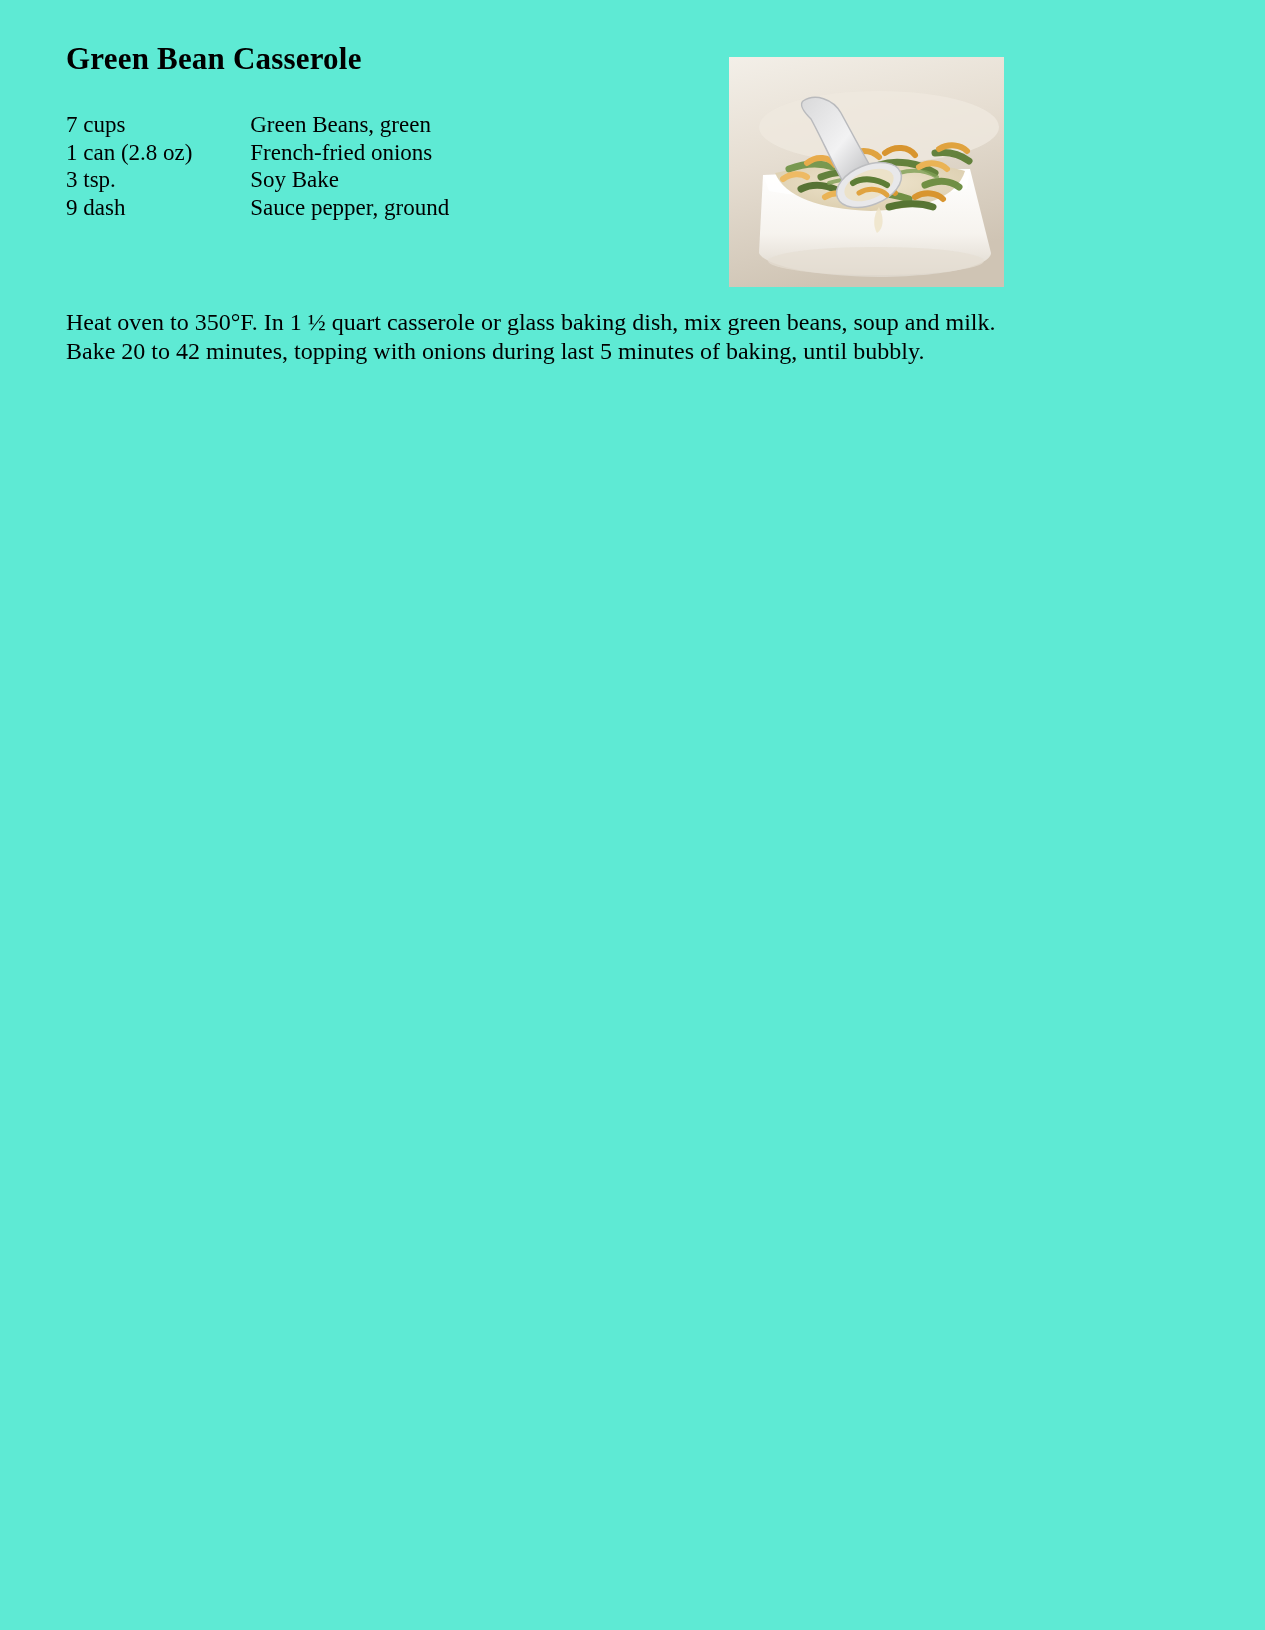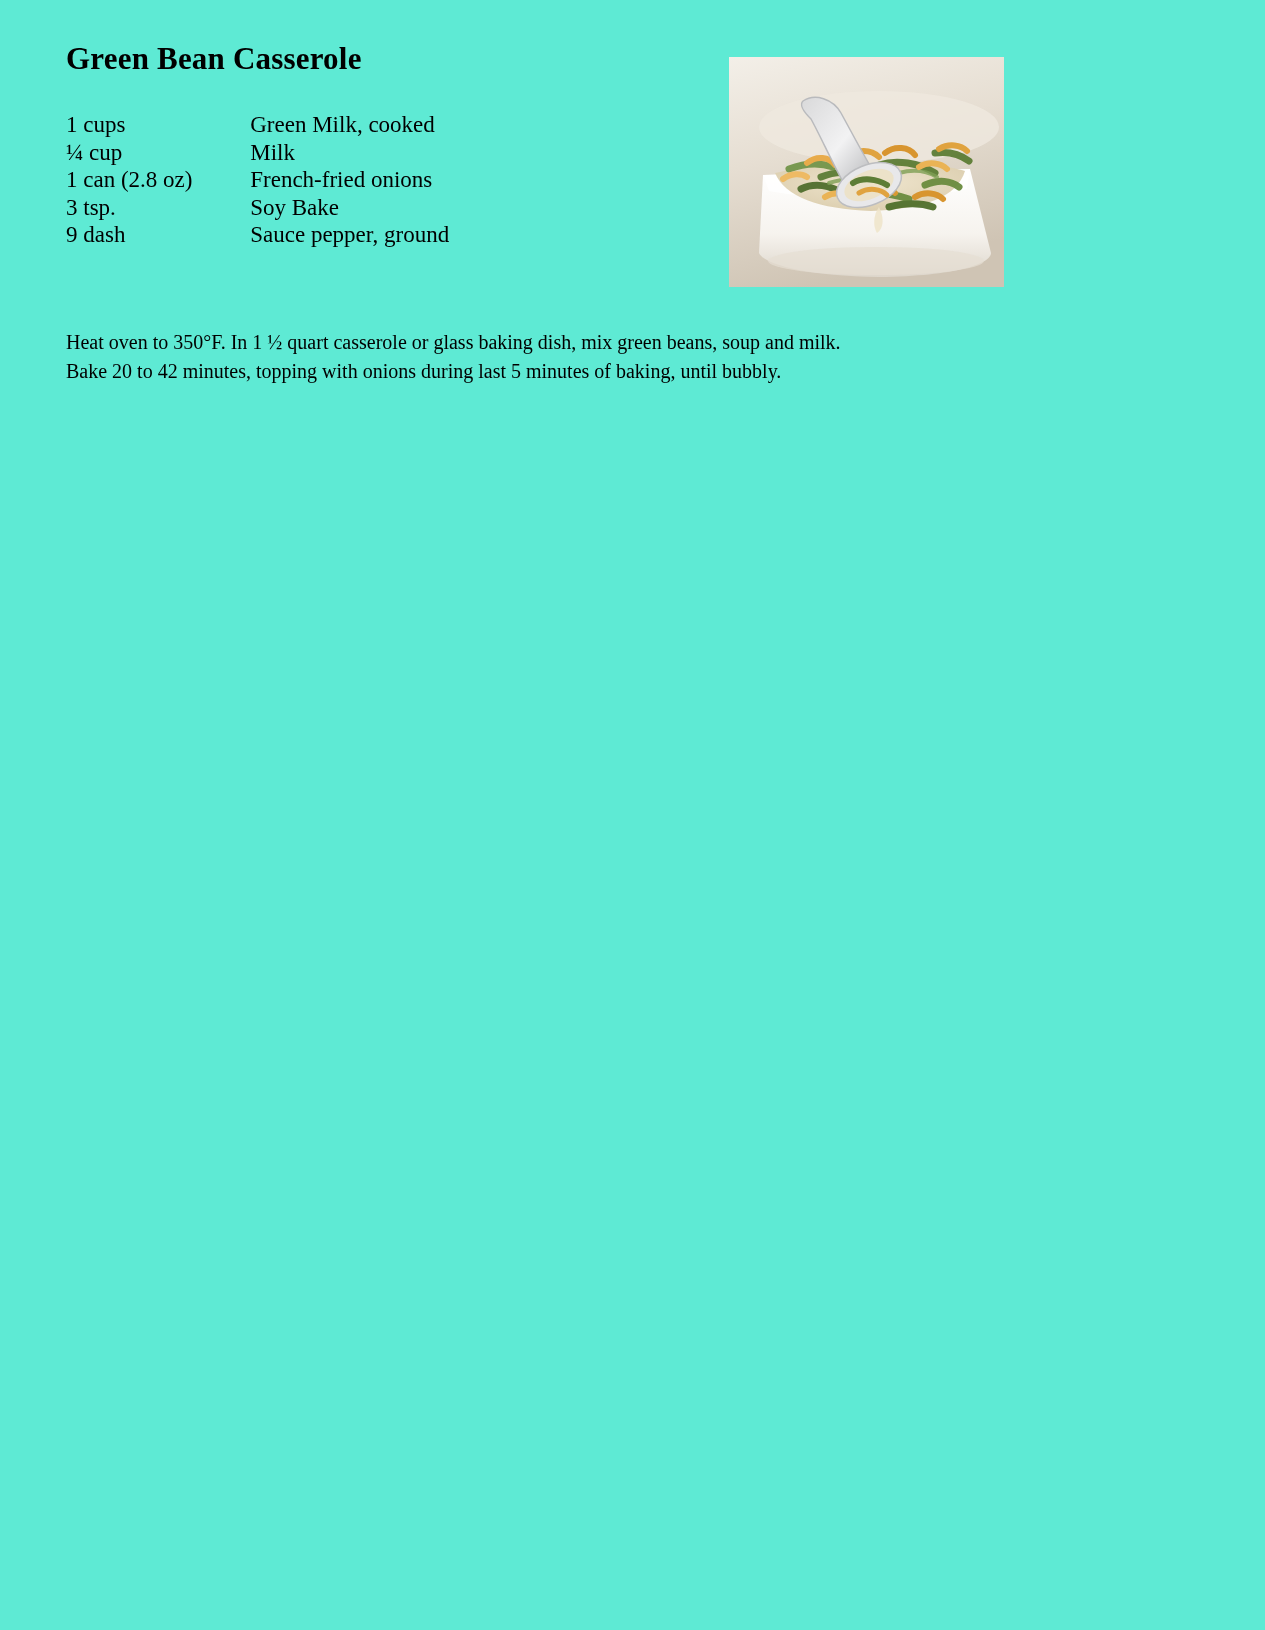--- a/index.html
+++ b/index.html
@@ -52,23 +52,23 @@
   }
   .col-qty {
     width: 182px;
   }
   .col-item {
     width: 470px;
   }
   .instructions {
     position: absolute;
     left: 0;
-    top: 288px;
+    top: 268px;
     width: 1100px;
-    font-size: 20px;
+    font-size: 24px;
     line-height: 29px;
   }
   .photo {
     position: absolute;
     left: 663px;
     top: 17px;
     width: 275px;
     height: 230px;
     overflow: hidden;
     background: #efe9e0;
@@ -81,26 +81,22 @@
 <body>
 
 <div class="page">
   <div class="content">
 
     <h1 class="recipe-title">Green Bean Casserole</h1>
 
     <table class="ingredients">
       <tbody>
         <tr>
-          <td class="col-qty">1 cups</td>
-          <td class="col-item">Green Milk, cooked</td>
-        </tr>
-        <tr>
-          <td class="col-qty">¼ cup</td>
-          <td class="col-item">Milk</td>
+          <td class="col-qty">7 cups</td>
+          <td class="col-item">Green Beans, green</td>
         </tr>
         <tr>
           <td class="col-qty">1 can (2.8 oz)</td>
           <td class="col-item">French-fried onions</td>
         </tr>
         <tr>
           <td class="col-qty">3 tsp.</td>
           <td class="col-item">Soy Bake</td>
         </tr>
         <tr>

